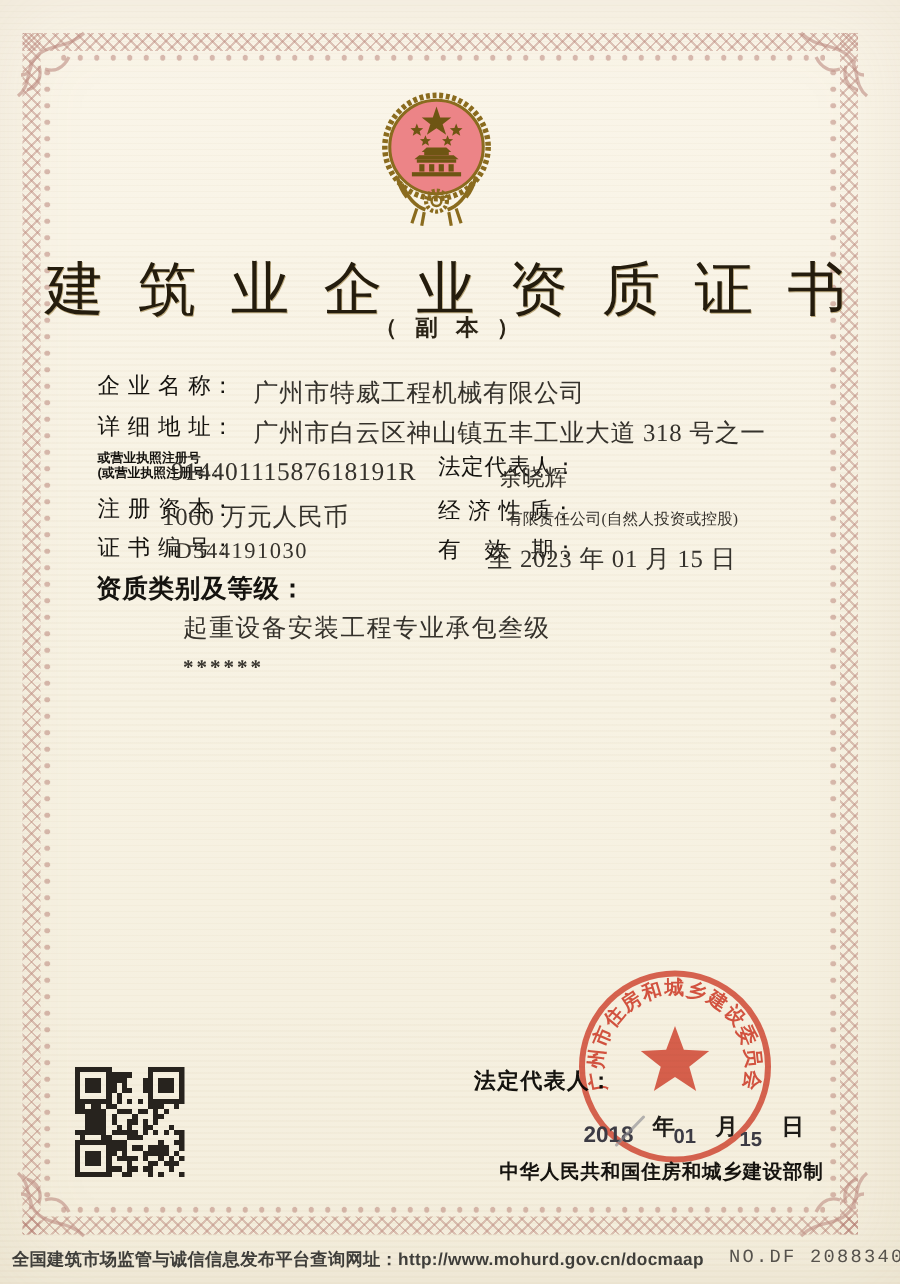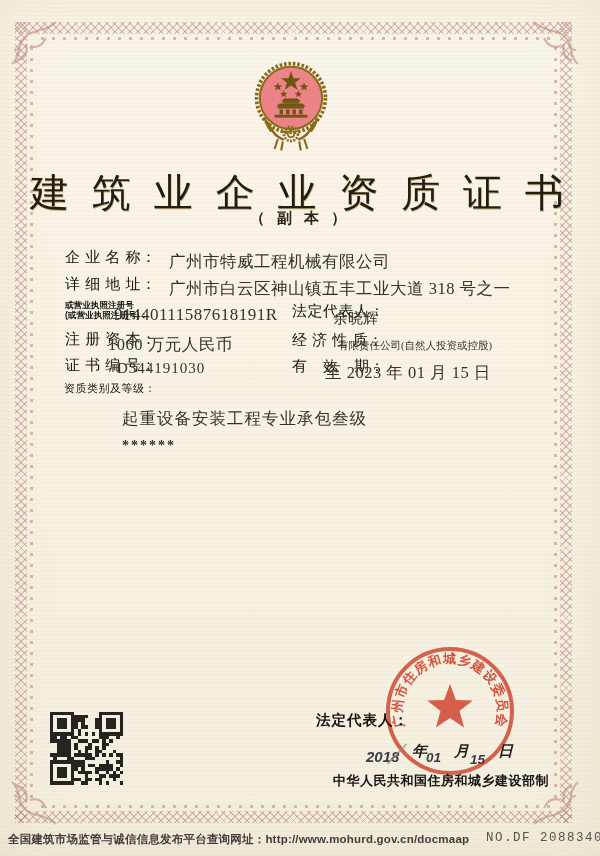--- a/index.html
+++ b/index.html
@@ -25,31 +25,31 @@
   .emblem{position:absolute;left:250px;top:60px;width:82px;height:94px;}
   
   .title{position:absolute;left:0;top:166px;width:100%;margin:0;text-align:center;
     font-size:39px;font-weight:normal;letter-spacing:6px;color:#241c0d;
     text-shadow:0.5px 0.5px 0 rgba(140,110,40,.55);}
   .subtitle{position:absolute;left:0;top:209px;width:100%;text-align:center;
     font-size:15px;font-weight:bold;letter-spacing:4px;color:#2a2316;}
   
   .lbl{position:absolute;font-weight:normal;color:#15130f;font-size:15px;letter-spacing:0.5px;white-space:nowrap;}
   .lbl-tiny{position:absolute;font-weight:bold;color:#15130f;font-size:8.6px;line-height:9.6px;white-space:nowrap;}
-  .lbl-small{position:absolute;font-weight:normal;color:#15130f;font-size:11px;letter-spacing:0.5px;white-space:nowrap;}
+  .lbl-small{position:absolute;font-weight:bold;color:#15130f;font-size:17px;letter-spacing:0.5px;white-space:nowrap;}
   .val{position:absolute;font-family:"Liberation Serif",serif;color:#35322c;white-space:nowrap;}
   .v16{font-size:16.5px;letter-spacing:0.5px;}
   .v15{font-size:15px;}
   .v13{font-size:17px;letter-spacing:0.5px;}
   .v10{font-size:10.5px;}
   .vstars{font-size:14px;font-weight:bold;letter-spacing:2px;}
   
   .issuer{position:absolute;left:316px;top:711px;font-weight:bold;font-size:14.5px;color:#15130f;letter-spacing:1px;}
   .seal{position:absolute;left:383px;top:644px;width:134px;height:134px;opacity:.88;mix-blend-mode:multiply;}
-  .dateline{position:absolute;left:364px;top:738px;width:160px;height:30px;font-family:"Liberation Serif",serif;color:#1d1b17;font-style:italic;}
+  .dateline{position:absolute;left:387px;top:738px;width:160px;height:30px;font-family:"Liberation Serif",serif;color:#1d1b17;}
   .dateline .unit{position:absolute;font-size:15px;font-weight:bold;}
   .dateline .fill{position:absolute;font-family:"Liberation Sans",sans-serif;font-weight:bold;color:#3c3b44;}
   .pen-stroke{position:absolute;left:32px;top:2px;width:2px;height:28px;background:#8d8d93;opacity:.65;transform:rotate(44deg);border-radius:2px;}
   .made-by-wrap{position:absolute;left:333px;top:772px;font-weight:bold;font-size:13px;color:#15130f;letter-spacing:0.5px;}
   .qr{position:absolute;left:50px;top:710px;width:73px;height:76px;}
   .qr svg{width:100%;height:100%;shape-rendering:crispEdges;}
   
   .footer-query{position:absolute;left:8px;top:832px;font-size:11.5px;font-weight:bold;color:#3f3e3a;letter-spacing:0.2px;white-space:nowrap;}
   .footer-serial{position:absolute;left:486px;top:831px;font-family:"Liberation Mono",monospace;font-size:12.5px;color:#56524c;letter-spacing:1.5px;white-space:nowrap;}
 </style>

